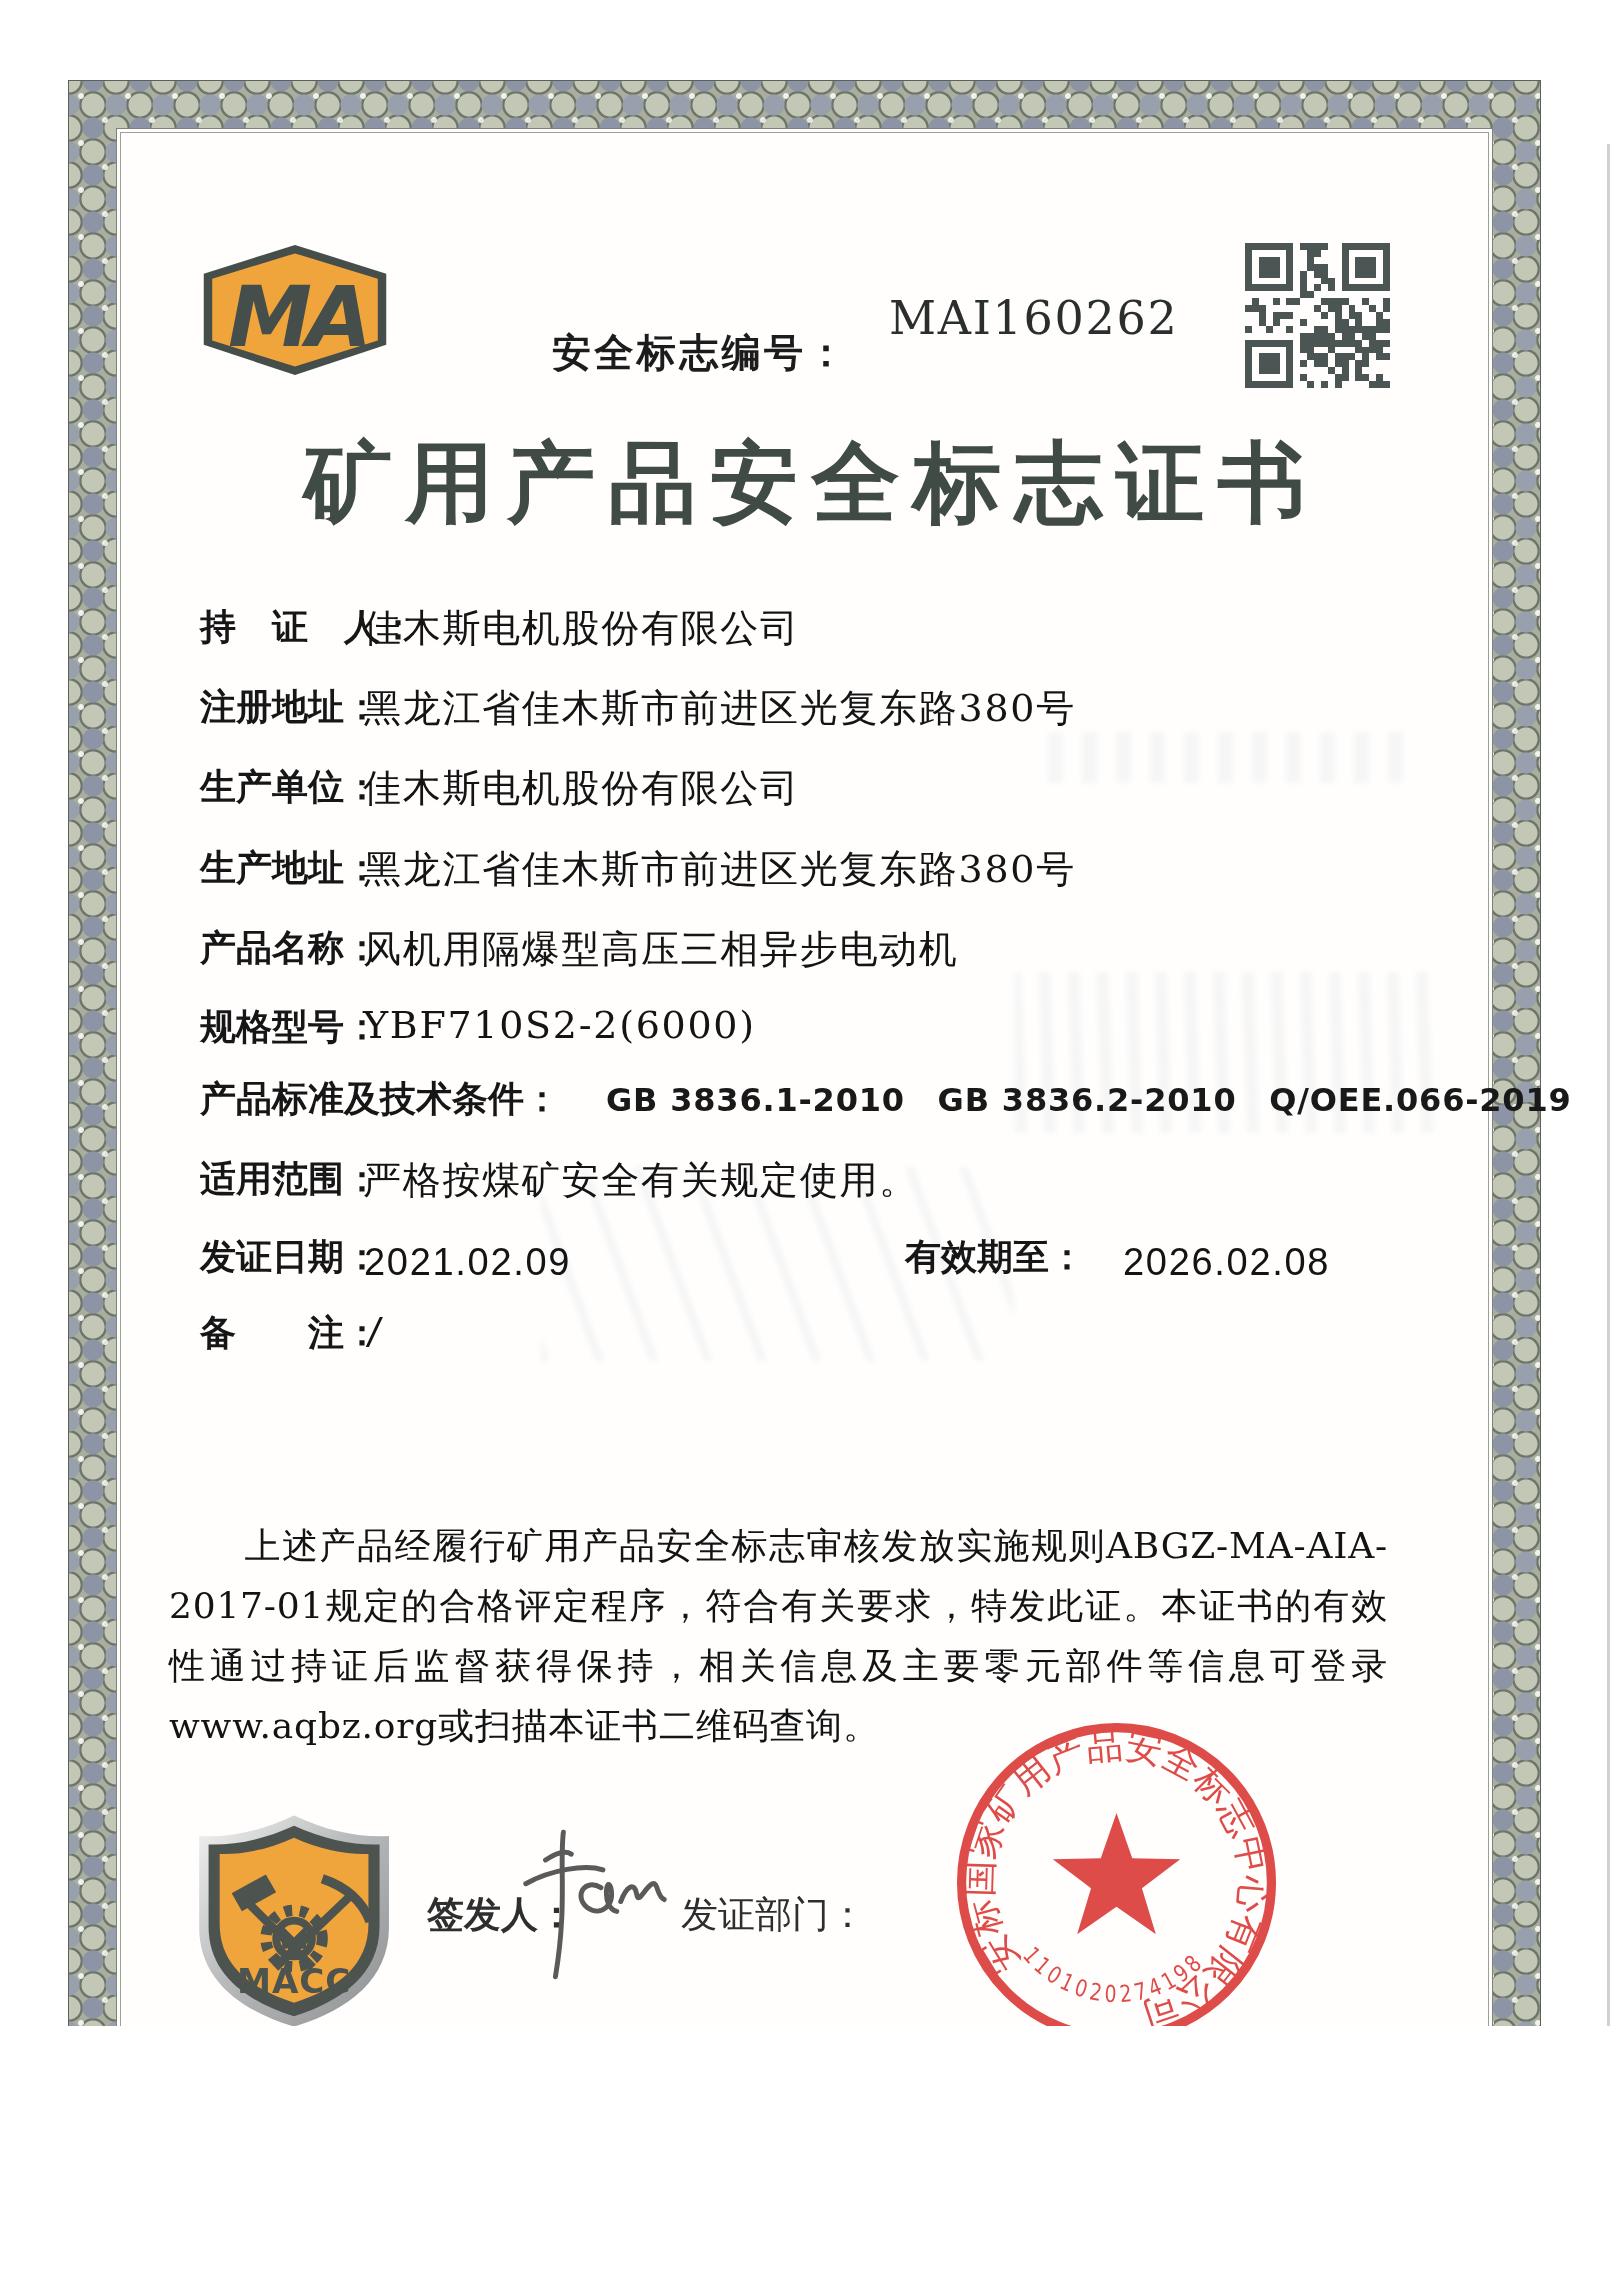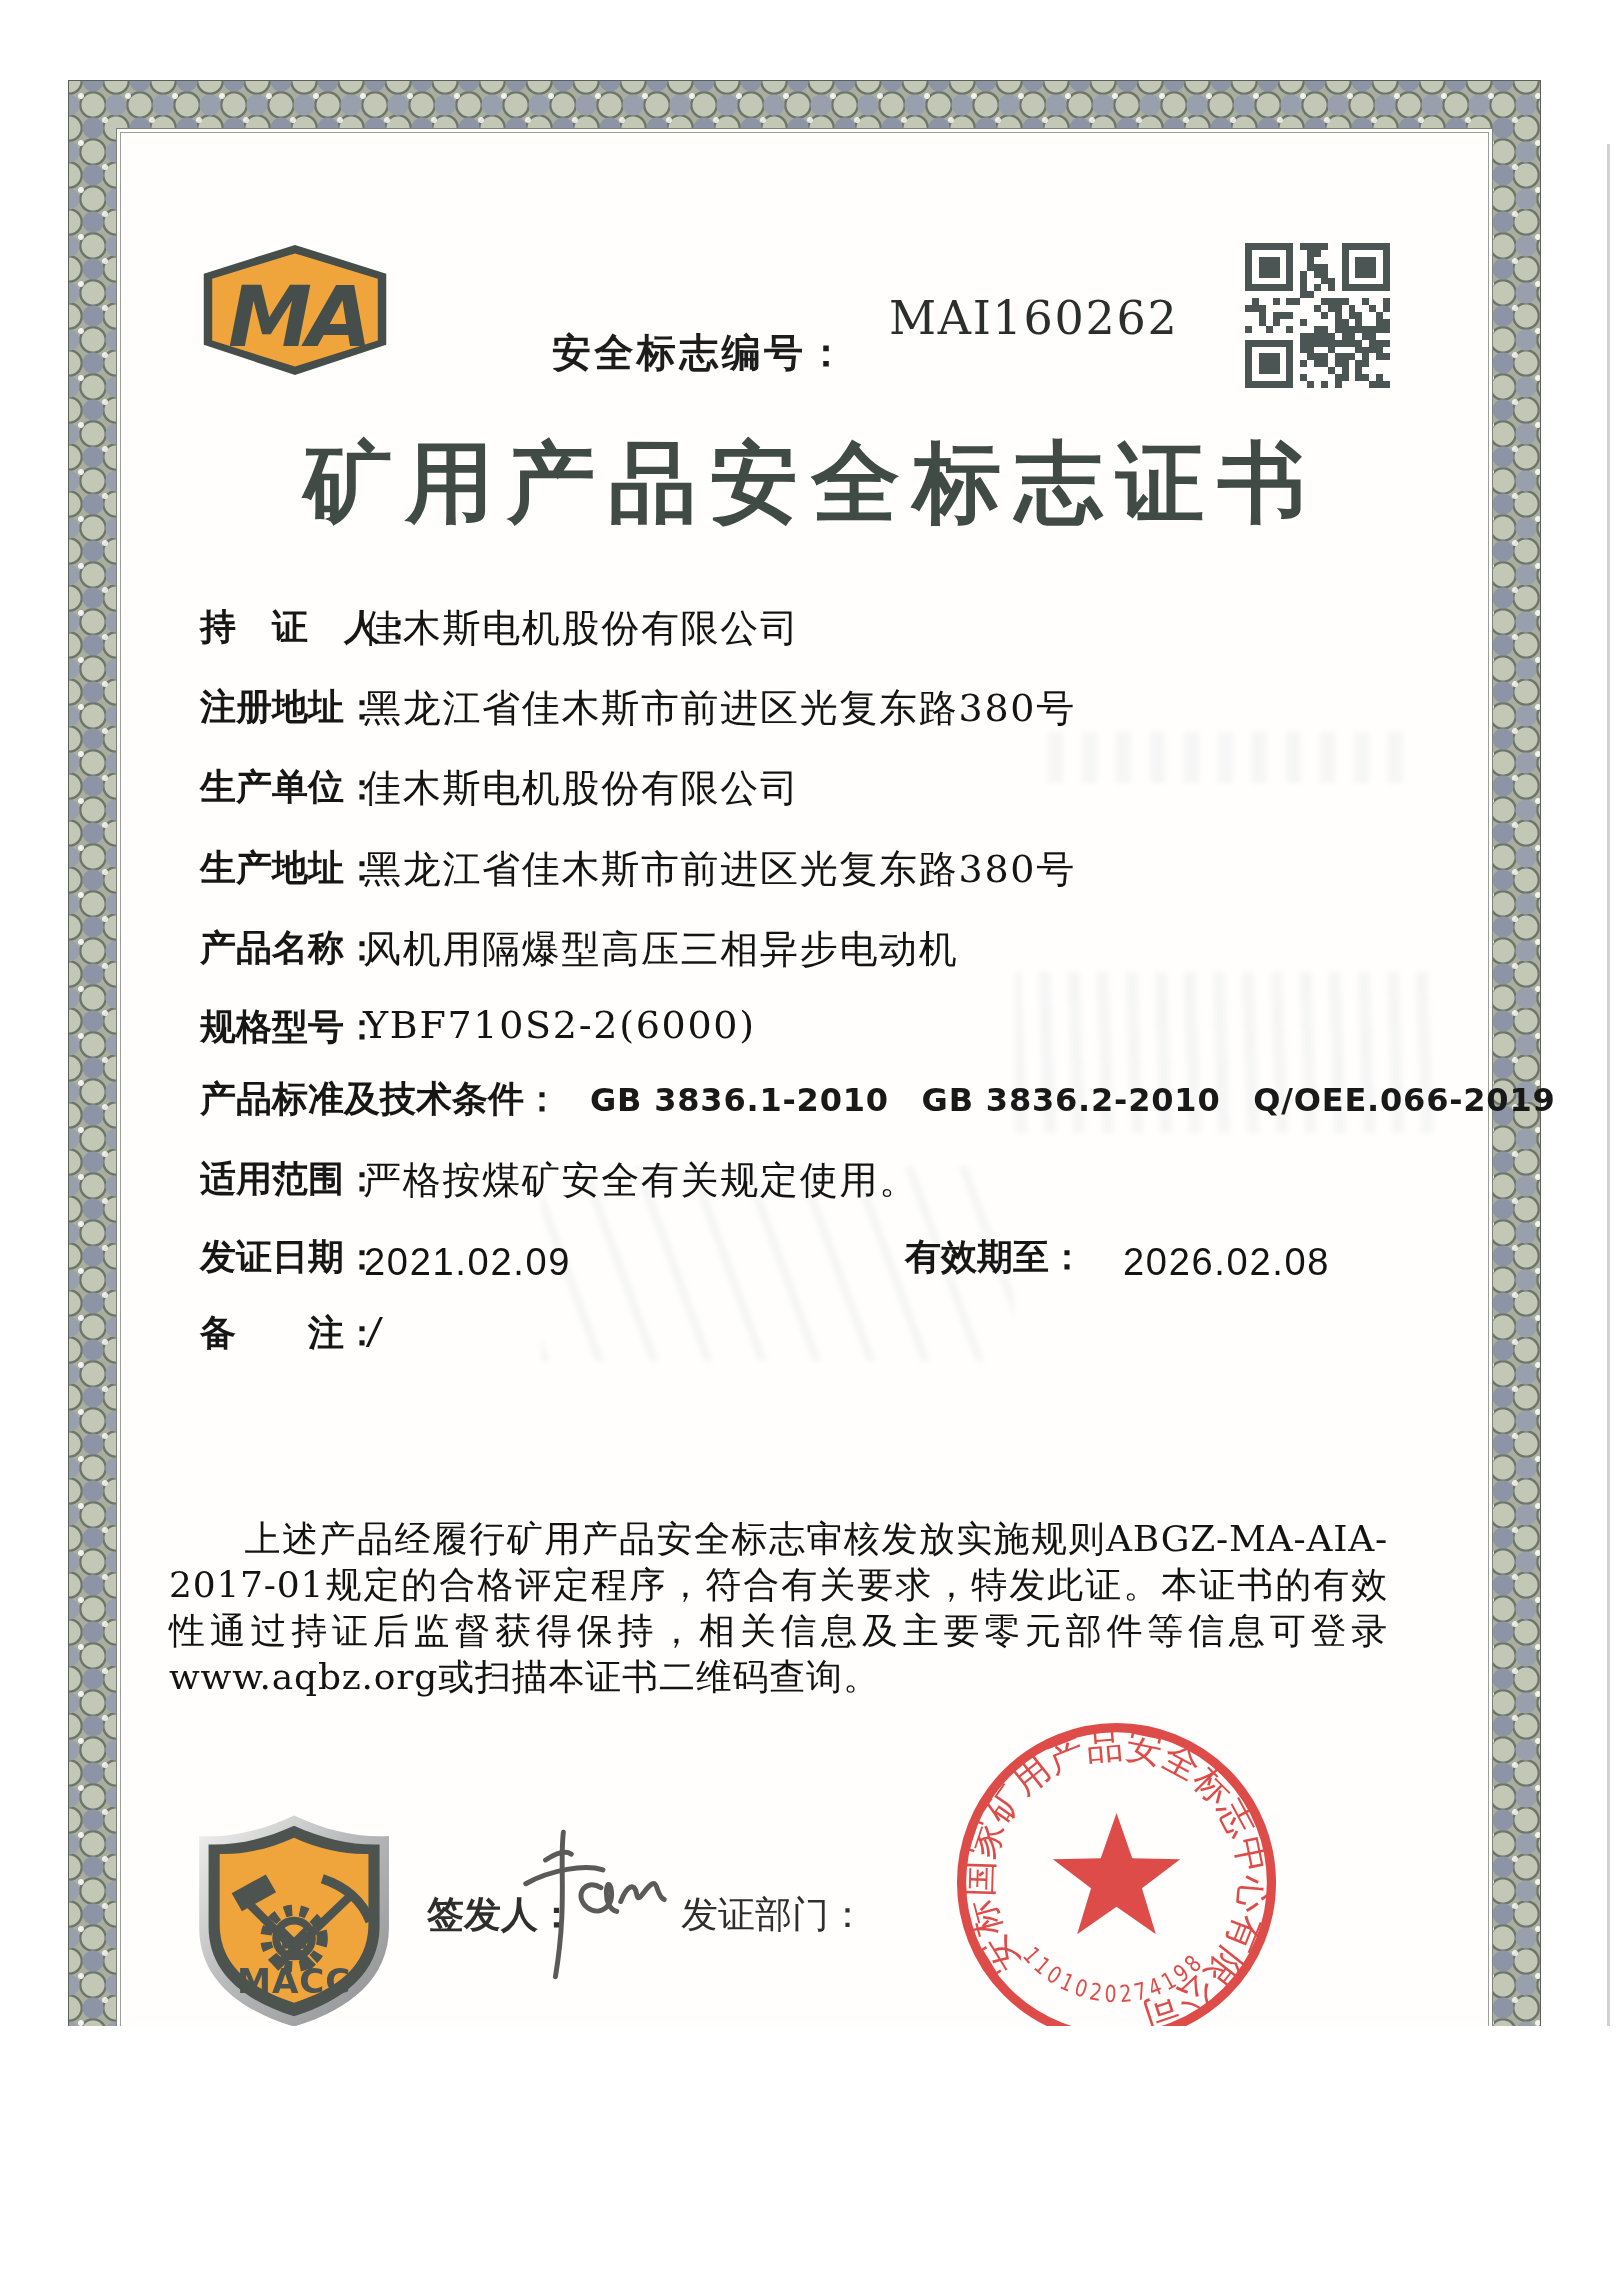--- a/index.html
+++ b/index.html
@@ -43,28 +43,28 @@
   .title{position:absolute;left:135px;top:424px;width:1353px;text-align:center;
          font-family:"DejaVu Serif",serif;font-weight:bold;font-size:88px;
          color:#404b46;letter-spacing:13.5px;}
   
   .row{position:absolute;left:200px;height:44px;white-space:nowrap;}
   .row .lbl{position:absolute;left:0;top:0;font-size:36px;font-weight:bold;color:#161616;}
   .row .val{position:absolute;left:163px;top:0;font-family:"DejaVu Serif",serif;
             font-size:38px;color:#141414;letter-spacing:1.7px;}
   .row-std{display:flex;align-items:baseline;}
   .row-std .lbl2{font-size:36px;font-weight:bold;color:#161616;}
-  .row-std .val2{margin-left:30px;font-size:32px;font-weight:600;color:#191919;letter-spacing:0.8px;}
+  .row-std .val2{margin-left:46px;font-size:32px;font-weight:600;color:#191919;letter-spacing:0.8px;}
   .lbl-b{position:absolute;font-size:36px;font-weight:bold;color:#161616;white-space:nowrap;}
   .val-b{position:absolute;font-family:Liberation Sans, sans-serif;font-size:38px;color:#141414;
          letter-spacing:1.7px;white-space:nowrap;margin-top:8px;}
   .remark-slash{font-style:italic;font-size:41px;}
   
   .statement{position:absolute;left:169px;top:1516px;width:1219px;
-             font-family:"DejaVu Serif",serif;font-size:36px;line-height:46px;
+             font-family:"DejaVu Serif",serif;font-size:36px;line-height:60px;
              color:#131313;text-align:justify;text-indent:2.1em;letter-spacing:0.8px;}
   
   .macc-logo{position:absolute;left:193px;top:1812px;width:203px;height:218px;}
   .signer-label{position:absolute;left:427px;top:1890px;font-size:37px;font-weight:bold;color:#2e2e2e;text-align:right;}
   .signature{position:absolute;left:506px;top:1825px;width:178px;height:161px;}
   .issuer-label{position:absolute;left:681px;top:1890px;font-size:37px;font-weight:normal;color:#2e2e2e;}
   .stamp{position:absolute;left:949px;top:1715px;width:335px;height:335px;opacity:.93;}
 </style>
 </head>
 <body>

